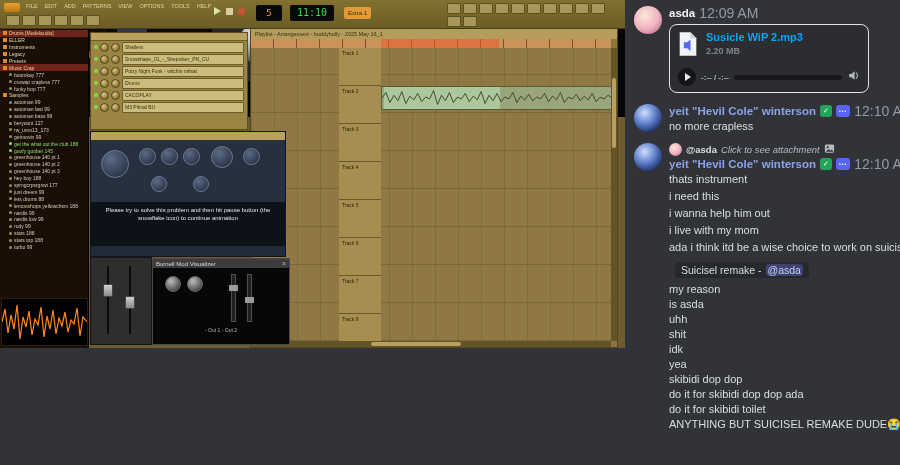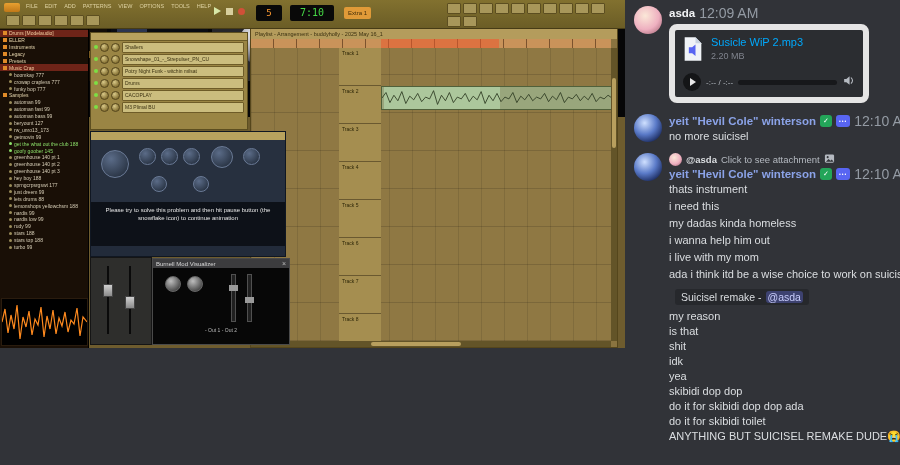--- a/index.html
+++ b/index.html
@@ -120,34 +120,34 @@
   .author.blue{color:#8ba3e8;}
   .ts{font-size:14px;color:#949ba4;}
   .avatar{position:absolute;left:9px;top:1px;width:28px;height:28px;border-radius:50%;}
   .av-asda{background:radial-gradient(circle at 40% 35%,#fbe8d8,#eeb0c0 55%,#9a5a6a);}
   .av-wint{background:radial-gradient(circle at 38% 32%,#cfe0ff,#5a7ac8 45%,#1c2c60 80%,#0a1228);}
   .badge-g{background:#23a559;color:#fff;font-size:7px;width:12px;height:12px;border-radius:3px;display:inline-flex;align-items:center;justify-content:center;flex:none;}
   .badge-b{background:#5865f2;color:#fff;font-size:5px;height:12px;padding:0 3px;border-radius:3px;display:inline-flex;align-items:center;letter-spacing:1px;flex:none;}
   .msg-line{margin-left:44px;font-size:11px;color:#dbdee1;line-height:16px;white-space:nowrap;overflow:hidden;}
   .g3 .msg-line{line-height:17px;}
   .g4 .msg-line{line-height:15px;}
-  .card{margin:4px 0 0 44px;width:200px;background:#2b2d31;border:6px solid #e5e5e5;border-radius:8px;padding:6px 8px;box-sizing:border-box;}
+  .card{margin:4px 0 0 44px;width:200px;background:#2b2d31;border:1px solid #e5e5e5;border-radius:8px;padding:6px 8px;box-sizing:border-box;font-weight:bold;}
   .card-top{display:flex;gap:8px;align-items:flex-start;}
   .file-name{color:#00a8fc;font-size:11px;line-height:13px;white-space:nowrap;overflow:hidden;}
   .file-size{color:#80848e;font-size:9px;margin-top:2px;}
   .player{display:flex;align-items:center;gap:5px;margin-top:7px;}
   .play-btn{width:18px;height:18px;border-radius:50%;background:#141517;display:flex;align-items:center;justify-content:center;flex:none;}
   .tri{width:0;height:0;border-left:6px solid #e8e8e8;border-top:4px solid transparent;border-bottom:4px solid transparent;margin-left:2px;}
   .ptime{font-size:8px;color:#b5bac1;white-space:nowrap;}
   .pbar{flex:1;height:5px;border-radius:3px;background:#17181b;}
   .reply{margin-left:44px;position:relative;display:flex;align-items:center;gap:4px;font-size:9.5px;color:#b5bac1;height:14px;white-space:nowrap;overflow:hidden;}
   .reply::before{content:"";position:absolute;left:-24px;top:6px;width:20px;height:8px;border-left:2px solid #4e5058;border-top:2px solid #4e5058;border-top-left-radius:6px;}
   .mini-av{width:13px;height:13px;border-radius:50%;flex:none;background:radial-gradient(circle at 40% 35%,#fbe8d8,#eeb0c0 55%,#9a5a6a);}
   .reply-author{color:#dbdee1;font-weight:700;}
-  .reply-text{color:#b5bac1;}
+  .reply-text{font-style:italic;color:#b5bac1;}
   .sys{margin:6px 0 0 50px;width:fit-content;max-width:210px;background:#26282c;border-radius:3px;padding:2px 6px;font-size:10.5px;color:#dbdee1;display:flex;gap:4px;align-items:center;white-space:nowrap;overflow:hidden;}
   .mention{background:#3d4270;color:#c9cdfb;border-radius:3px;padding:0 2px;}
 </style>
 </head>
 <body>
 
 <div class="screen">
 
   <div class="fl">
     <div class="fl-toolbar">
@@ -170,21 +170,21 @@
           <span class="tb-sq"></span>
           <span class="tb-sq"></span>
           <span class="tb-sq"></span>
       </div>
       <div class="transport">
         <span class="t-play"></span>
         <span class="t-stop"></span>
         <span class="t-rec"></span>
       </div>
       <div class="lcd lcd-pat">5</div>
-      <div class="lcd lcd-time">7:10</div>
+      <div class="lcd lcd-time">11:10</div>
       <div class="chip-extra">Extra 1</div>
       <div class="tb-cluster">
         <span class="tb-sq"></span>
           <span class="tb-sq"></span>
           <span class="tb-sq"></span>
           <span class="tb-sq"></span>
           <span class="tb-sq"></span>
           <span class="tb-sq"></span>
           <span class="tb-sq"></span>
           <span class="tb-sq"></span>
@@ -557,21 +557,21 @@
     </div>
 
     <div class="group g2">
       <div class="avatar av-wint"></div>
       <div class="msg-head">
         <span class="author blue">yeit "Hevil Cole" winterson</span>
         <span class="badge-g">✓</span>
         <span class="badge-b">•••</span>
         <span class="ts">12:10 AM</span>
       </div>
-      <div class="msg-line">no more suicisel</div>
+      <div class="msg-line">no more crapless</div>
     </div>
 
     <div class="group g3">
       <div class="avatar av-wint"></div>
       <div class="reply">
         <span class="mini-av"></span>
         <span class="reply-author">@asda</span>
         <span class="reply-text">Click to see attachment</span>
         <span>
           <svg width="11" height="11" viewBox="0 0 24 24">
@@ -584,37 +584,37 @@
       <div class="msg-head">
         <span class="author blue">yeit "Hevil Cole" winterson</span>
         <span class="badge-g">✓</span>
         <span class="badge-b">•••</span>
         <span class="ts">12:10 AM</span>
       </div>
       <div>
 
       <div class="msg-line">thats instrument</div>
           <div class="msg-line">i need this</div>
-          <div class="msg-line">my dadas kinda homeless</div>
           <div class="msg-line">i wanna help him out</div>
           <div class="msg-line">i live with my mom</div>
           <div class="msg-line">ada i think itd be a wise choice to work on suicisel</div>
         </div>
     </div>
 
     <div class="sys">
       <span>Suicisel remake -</span>
       <span class="mention">@asda</span>
     </div>
 
     <div class="group g4">
       <div>
 
       <div class="msg-line">my reason</div>
-          <div class="msg-line">is that</div>
+          <div class="msg-line">is asda</div>
+          <div class="msg-line">uhh</div>
           <div class="msg-line">shit</div>
           <div class="msg-line">idk</div>
           <div class="msg-line">yea</div>
           <div class="msg-line">skibidi dop dop</div>
           <div class="msg-line">do it for skibidi dop dop ada</div>
           <div class="msg-line">do it for skibidi toilet</div>
           <div class="msg-line">ANYTHING BUT SUICISEL REMAKE DUDE😭</div>
         </div>
     </div>
 

